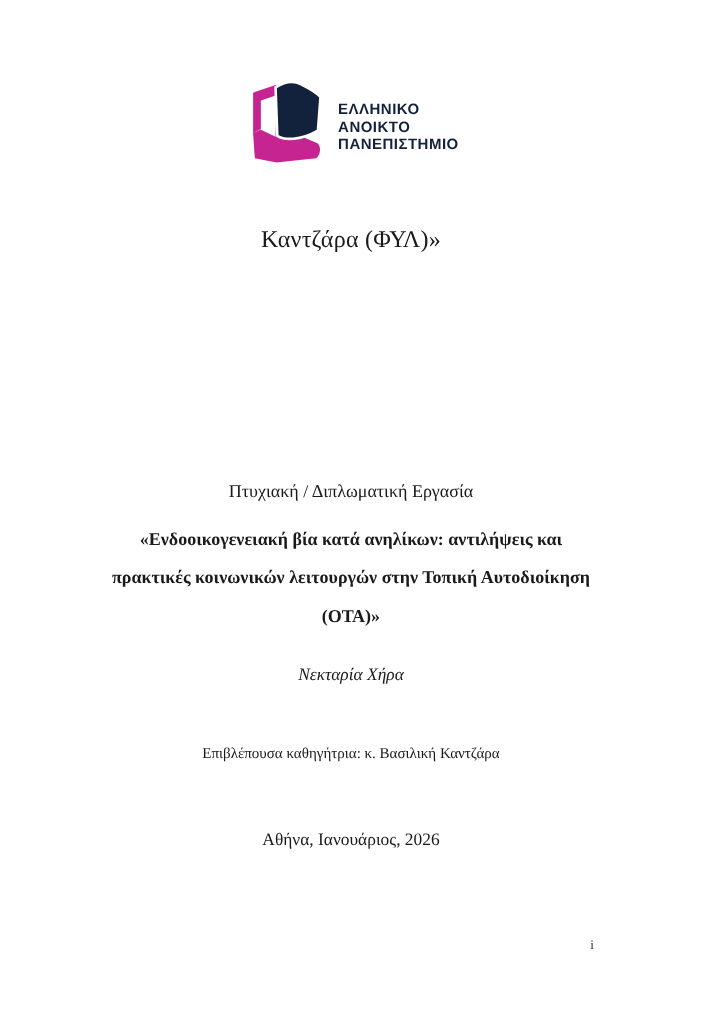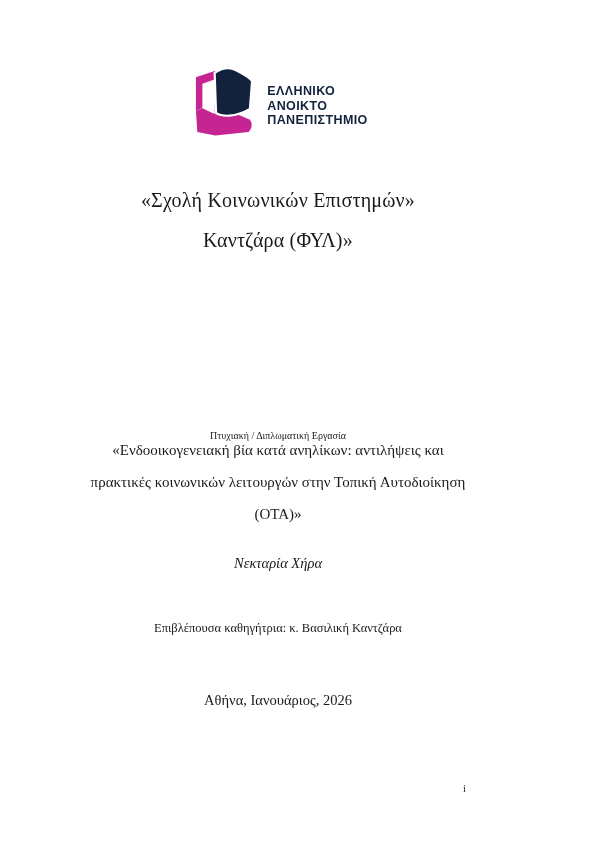--- a/index.html
+++ b/index.html
@@ -8,20 +8,21 @@
     background: #ffffff;
   }
   .page {
     position: relative;
     width: 556px;
     height: 849px;
     background: #ffffff;
     font-family: "Liberation Serif", serif;
     color: #1a1a1a;
     overflow: hidden;
+    padding-left: 29px;
   }
   .centered {
     position: absolute;
     left: 0;
     right: 0;
     text-align: center;
   }
   
   .logo-block {
     position: absolute;
@@ -53,28 +54,29 @@
     font-size: 20px;
     line-height: 40px;
     letter-spacing: 0.2px;
   }
   .thesis-heading {
     top: 334px;
     font-size: 20px;
     line-height: 28px;
   }
   .thesis-subheading {
-    top: 424px;
-    font-size: 10px;
+    top: 398px;
+    font-size: 15px;
     line-height: 24px;
   }
   .thesis-title {
     top: 434px;
     font-size: 15px;
     line-height: 32px;
+    font-weight: bold;
   }
   .author {
     top: 552px;
     font-size: 14.5px;
     line-height: 22px;
     font-style: italic;
   }
   .supervisor {
     top: 619px;
     font-size: 12.5px;
@@ -110,21 +112,20 @@
       <path d="M37,9 C48,2 58,1 66,5 C76,10 84,14 89,20 L86,59 C65,71 47,70 39,65 Z" stroke="#ffffff" stroke-width="3" fill="#13223c"></path>
     </svg>
     <div class="logo-text">
       <div>ΕΛΛΗΝΙΚΟ</div>
       <div>ΑΝΟΙΚΤΟ</div>
       <div>ΠΑΝΕΠΙΣΤΗΜΙΟ</div>
     </div>
   </div>
 
   <div class="centered school-title">
-    <div>«Σχολή Κοινωνικών Επιστημών»</div>
     <div>Καντζάρα (ΦΥΛ)»</div>
   </div>
 
 
   <div class="centered thesis-subheading">Πτυχιακή / Διπλωματική Εργασία</div>
 
   <div class="centered thesis-title">
     <div>«Ενδοοικογενειακή βία κατά ανηλίκων: αντιλήψεις και</div>
     <div>πρακτικές κοινωνικών λειτουργών στην Τοπική Αυτοδιοίκηση</div>
     <div>(ΟΤΑ)»</div>

